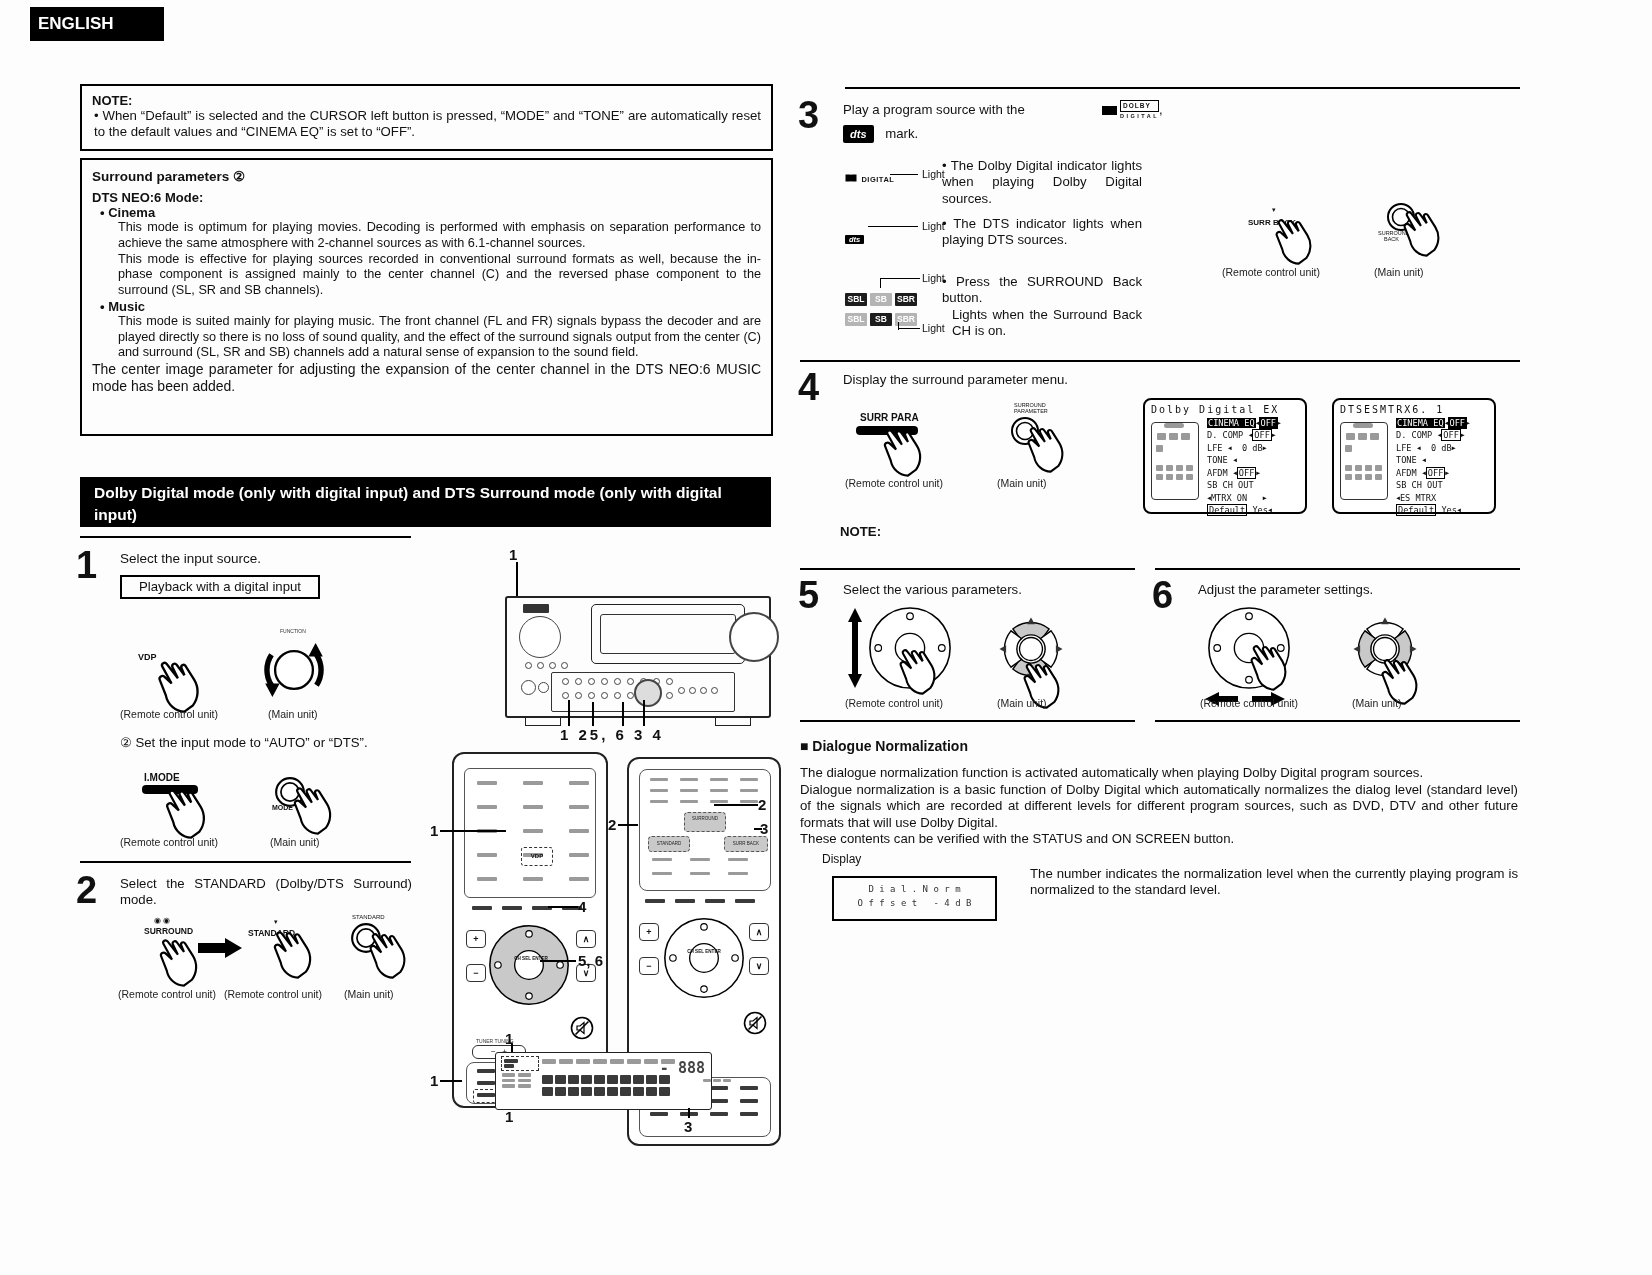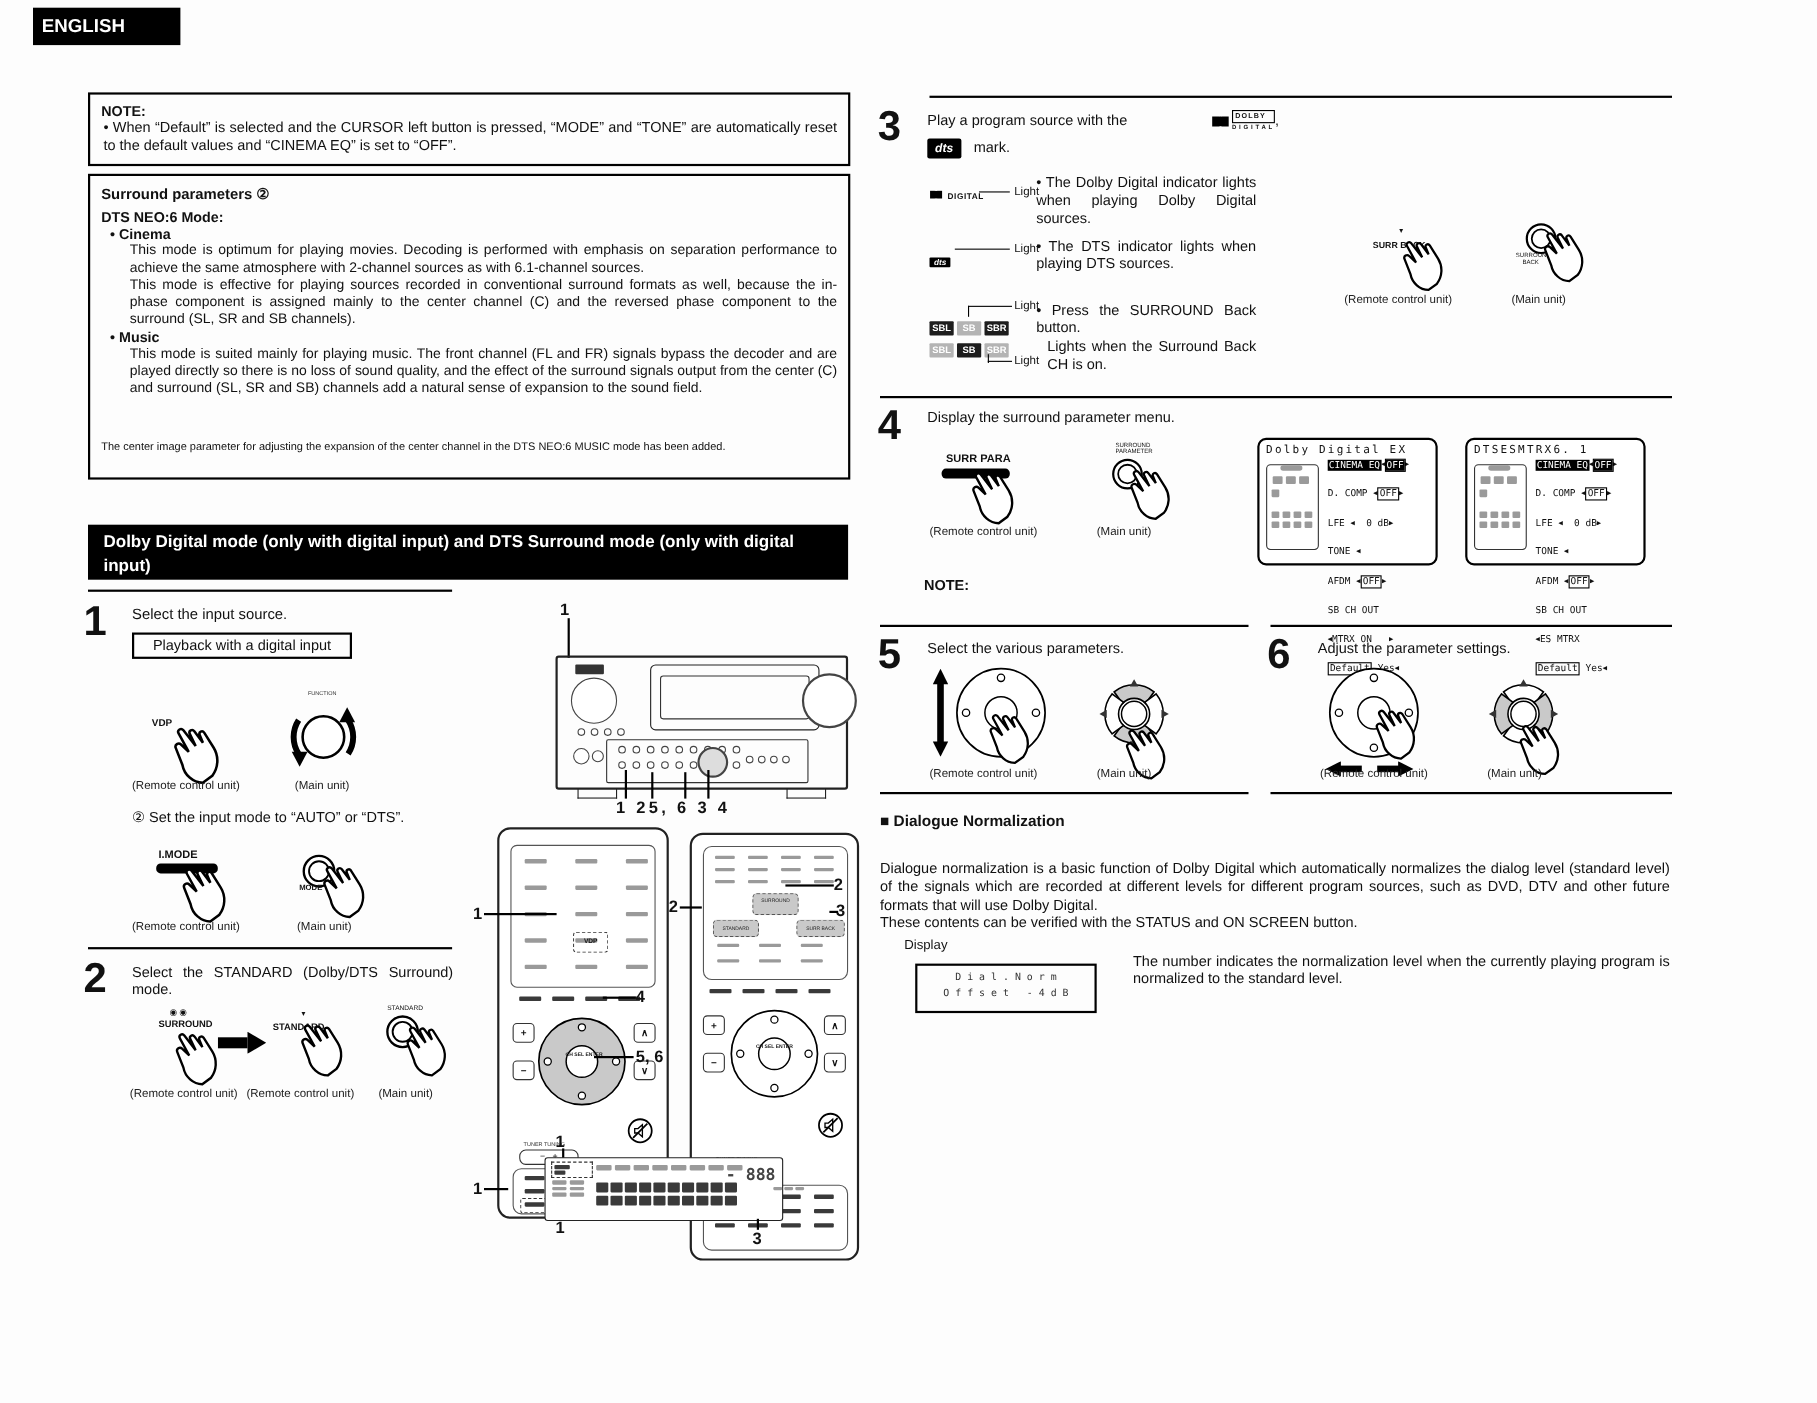--- a/index.html
+++ b/index.html
@@ -13,21 +13,21 @@
   .bold{font-weight:bold;}
   .blackbar{background:#000;border-radius:4px;}
   .graybtn{background:#c9c9c9;border:1px dashed #555;border-radius:4px;font-size:4.5px;text-align:center;color:#222;line-height:1;}
   .chip{display:inline-block;width:22px;height:13px;font-size:8.5px;font-weight:bold;color:#fff;text-align:center;line-height:13px;margin-right:3px;border-radius:1px;}
   .chip.on{background:#1d1d1d;}
   .chip.dim{background:#b4b4b4;}
   .thinline{position:absolute;background:#000;}
   .screen{position:absolute;border:2px solid #000;border-radius:8px;background:#fff;padding:4px 6px;font-family:"DejaVu Sans Mono",monospace;}
   .scr-title{font-size:10px;letter-spacing:2px;white-space:nowrap;}
   .scr-menu{position:absolute;left:62px;top:18px;font-size:8.6px;line-height:1.22;white-space:nowrap;}
-  .sl{margin-bottom:16px;}
+  .sl{margin-bottom:2px;}
   .inv{background:#000;color:#fff;padding:0 1px;}
   .invbox{background:#000;color:#fff;outline:1px solid #000;padding:0 1px;}
   .boxedv{border:1px solid #000;padding:0 1px;}
   .arr{font-size:6.5px;vertical-align:1px;}
   .spk-dia{position:absolute;left:6px;top:22px;width:46px;height:76px;border:1.5px solid #333;border-radius:4px;}
   .mk{position:absolute;background:#3a3a3a;border-radius:1px;}
   .mkl{position:absolute;background:#9a9a9a;border-radius:1px;}
   .mko{position:absolute;border:1.2px solid #444;border-radius:50%;background:#fff;}
   .remote{position:absolute;border:2px solid #222;border-radius:12px;background:#fff;}
   .rsec{position:absolute;border:1.2px solid #555;border-radius:6px;}
@@ -94,21 +94,21 @@
   </div>
 
   <div class="abs bx" style="left:80px;top:158px;width:669px;height:258px;padding:8px 10px;">
     <div class="bold" style="font-size:13.5px;margin-bottom:6px;">Surround parameters ②</div>
     <div class="bold" style="font-size:13px;">DTS NEO:6 Mode:</div>
     <div class="bold" style="font-size:13px;padding-left:8px;">• Cinema</div>
     <div class="body-t" style="margin-left:26px;font-size:12.7px;">This mode is optimum for playing movies.  Decoding is performed with emphasis on separation performance to achieve the same atmosphere with 2-channel sources as with 6.1-channel sources.</div>
     <div class="body-t" style="margin-left:26px;font-size:12.7px;">This mode is effective for playing sources recorded in conventional surround formats as well, because the in-phase component is assigned mainly to the center channel (C) and the reversed phase component to the surround (SL, SR and SB channels).</div>
     <div class="bold" style="font-size:13px;padding-left:8px;">• Music</div>
     <div class="body-t" style="margin-left:26px;font-size:12.7px;">This mode is suited mainly for playing music.  The front channel (FL and FR) signals bypass the decoder and are played directly so there is no loss of sound quality, and the effect of the surround signals output from the center (C) and surround (SL, SR and SB) channels add a natural sense of expansion to the sound field.</div>
-    <div class="body-t" style="font-size:10px;margin-top:40px;">The center image parameter for adjusting the expansion of the center channel in the DTS NEO:6 MUSIC mode has been added.</div>
+    <div class="body-t" style="font-size:14px;">The center image parameter for adjusting the expansion of the center channel in the DTS NEO:6 MUSIC mode has been added.</div>
   </div>
 
   <div class="abs" style="left:80px;top:477px;width:663px;height:40px;background:#000;color:#fff;font-size:15.5px;font-weight:bold;line-height:1.45;padding:5px 14px;">Dolby Digital mode (only with digital input) and DTS Surround mode (only with digital input)</div>
 
   <div class="abs hr" style="left:80px;top:536px;width:331px;"></div>
   <div class="abs bignum" style="left:76px;top:546px;">1</div>
   <div class="abs" style="left:120px;top:551px;font-size:13.5px;">Select the input source.</div>
   <div class="abs bx" style="left:120px;top:575px;width:196px;height:20px;font-size:13.2px;text-align:center;line-height:20px;">Playback with a digital input</div>
 
   <div class="abs" style="left:138px;top:652px;width:70px;height:60px;">
@@ -655,20 +655,21 @@
         <use href="#hand"></use>
       </svg>
   </div>
   <div class="abs cap" style="left:1200px;top:697px;">(Remote control unit)</div>
   <div class="abs cap" style="left:1352px;top:697px;">(Main unit)</div>
 
   <div class="abs hr" style="left:800px;top:720px;width:335px;"></div>
   <div class="abs hr" style="left:1155px;top:720px;width:365px;"></div>
 
   <div class="abs bold" style="left:800px;top:738px;font-size:14px;">■ <span>Dialogue Normalization</span></div>
+  <div class="abs body-t" style="left:800px;top:765px;width:718px;">The dialogue normalization function is activated automatically when playing Dolby Digital program sources.</div>
   <div class="abs body-t" style="left:800px;top:782px;width:718px;">Dialogue normalization is a basic function of Dolby Digital which automatically normalizes the dialog level (standard level) of the signals which are recorded at different levels for different program sources, such as DVD, DTV and other future formats that will use Dolby Digital.</div>
   <div class="abs body-t" style="left:800px;top:831px;width:718px;text-align:left;">These contents can be verified with the STATUS and ON SCREEN button.</div>
   <div class="abs" style="left:822px;top:852px;font-size:12px;">Display</div>
   <div class="abs bx" style="left:832px;top:876px;width:161px;height:36px;font-family:'DejaVu Sans Mono',monospace;font-size:9px;text-align:center;padding-top:5px;line-height:1.5;color:#333;">
     <div class="pre">D i a l . N o r m</div>
     <div class="pre">O f f s e t   - 4 d B</div>
   </div>
   <div class="abs body-t" style="left:1030px;top:866px;width:488px;">The number indicates the normalization level when the currently playing program is normalized to the standard level.</div>
 
 

